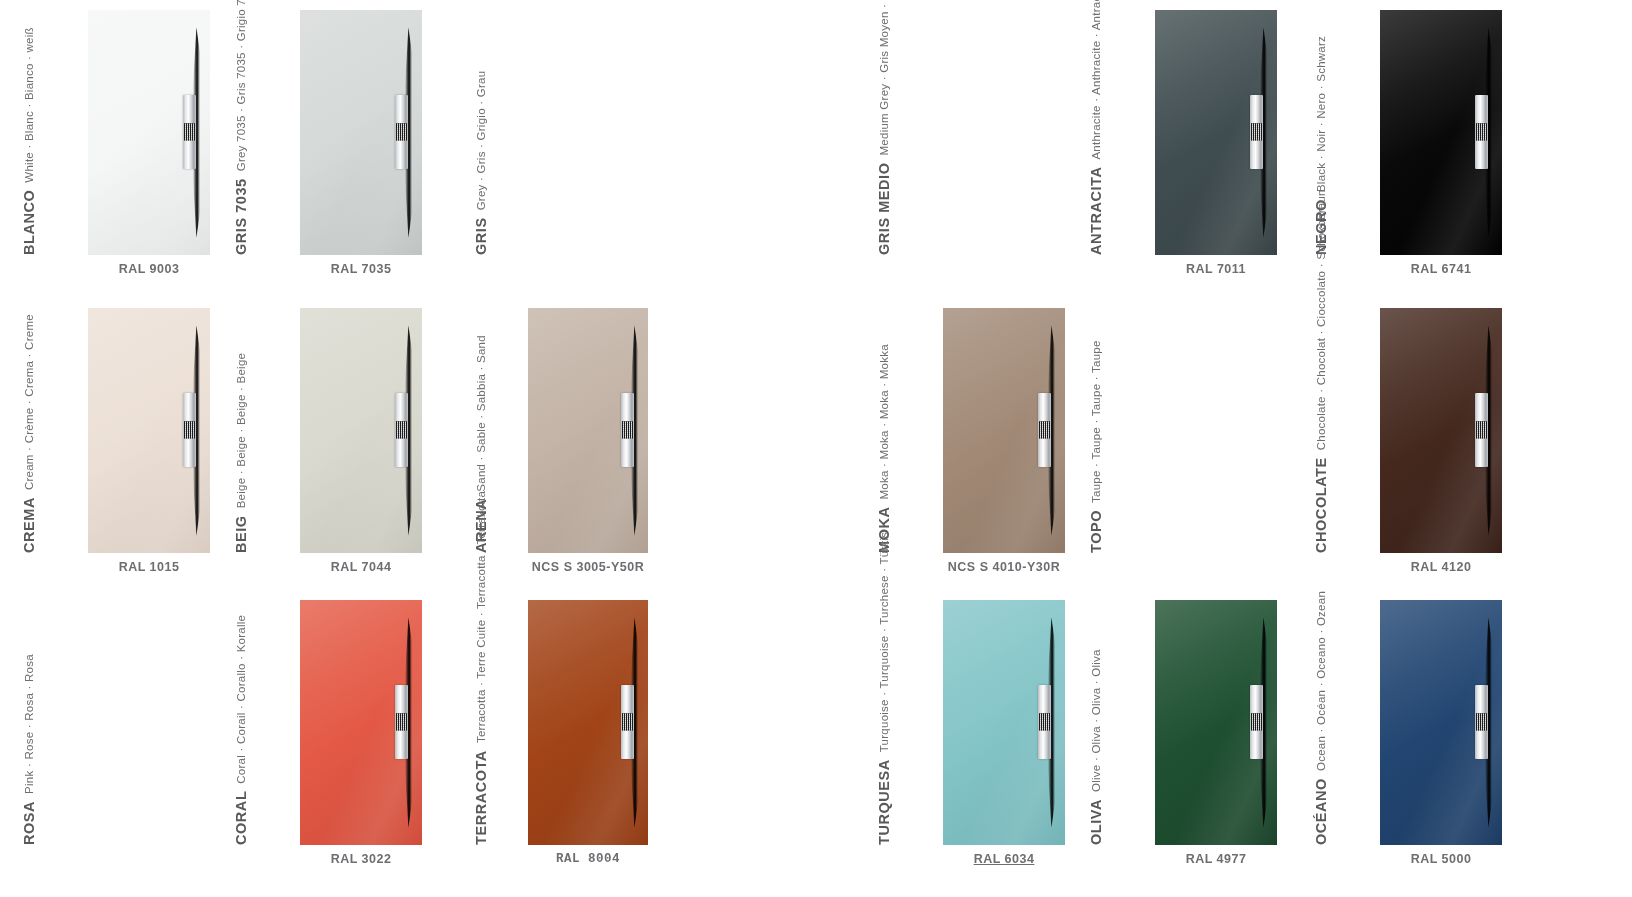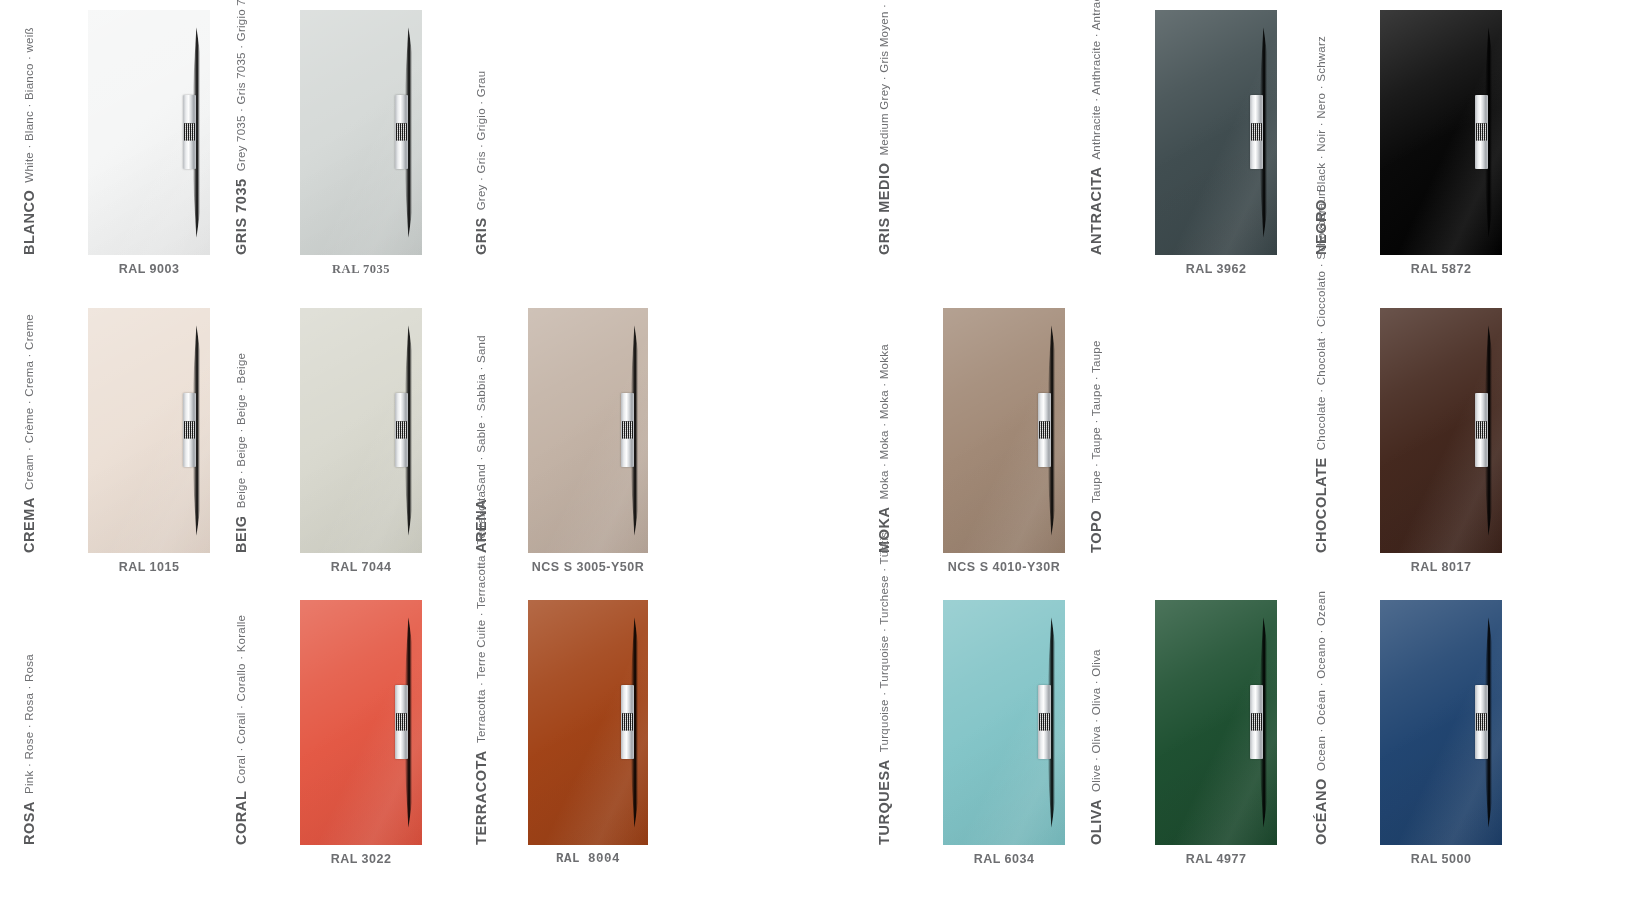--- a/index.html
+++ b/index.html
@@ -140,21 +140,21 @@
         <div class="code" style="width: 122px;">RAL 9003</div>
       </div>
     </div>
     <div class="cell" style="left: 250px; top: 10px;">
       <div class="labelcol" style="height: 245px;">
         <div class="labelrot">
           <span class="name">GRIS 7035</span>
           <span class="sub">Grey 7035 · Gris 7035 · Grigio 7035 · Grau 7035</span>
         </div>
       </div>
-      <div class="panelwrap" style="margin-left: 8px; font-family: Liberation Serif, serif;">
+      <div class="panelwrap" style="margin-left: 8px;">
         <div class="panel" style="width: 122px; height: 245px; background: linear-gradient(140deg, rgb(213, 217, 215) 0%, rgb(213, 217, 215) 45%, rgb(198, 203, 201) 100%);">
           <div class="sheen"></div>
           <div class="sheen2"></div>
           <div class="sliver" style="right: 10px;"></div>
           <div class="drain" style="right: 14px; top: 85px; height: 74px;">
             <div class="grate"></div>
           </div>
         </div>
         <div class="code" style="width: 122px;">RAL 7035</div>
       </div>
@@ -184,40 +184,40 @@
       </div>
       <div class="panelwrap" style="margin-left: 8px;">
         <div class="panel" style="width: 122px; height: 245px; background: linear-gradient(140deg, rgb(65, 78, 81) 0%, rgb(65, 78, 81) 45%, rgb(56, 68, 71) 100%);">
           <div class="sheen"></div>
           <div class="sheen2"></div>
           <div class="sliver" style="right: 10px;"></div>
           <div class="drain" style="right: 14px; top: 85px; height: 74px;">
             <div class="grate"></div>
           </div>
         </div>
-        <div class="code" style="width: 122px;">RAL 3962</div>
+        <div class="code" style="width: 122px;">RAL 7011</div>
       </div>
     </div>
     <div class="cell" style="left: 1330px; top: 10px;">
       <div class="labelcol" style="height: 245px;">
         <div class="labelrot">
           <span class="name">NEGRO</span>
           <span class="sub">Black · Noir · Nero · Schwarz</span>
         </div>
       </div>
       <div class="panelwrap" style="margin-left: 8px;">
         <div class="panel" style="width: 122px; height: 245px; background: linear-gradient(140deg, rgb(10, 10, 10) 0%, rgb(10, 10, 10) 45%, rgb(0, 0, 0) 100%);">
           <div class="sheen"></div>
           <div class="sheen2"></div>
           <div class="sliver" style="right: 10px;"></div>
           <div class="drain" style="right: 14px; top: 85px; height: 74px;">
             <div class="grate"></div>
           </div>
         </div>
-        <div class="code" style="width: 122px;">RAL 5872</div>
+        <div class="code" style="width: 122px;">RAL 6741</div>
       </div>
     </div>
     <div class="cell" style="left: 38px; top: 308px;">
       <div class="labelcol" style="height: 245px;">
         <div class="labelrot">
           <span class="name">CREMA</span>
           <span class="sub">Cream · Crème · Crema · Creme</span>
         </div>
       </div>
       <div class="panelwrap" style="margin-left: 8px;">
@@ -306,21 +306,21 @@
       </div>
       <div class="panelwrap" style="margin-left: 8px;">
         <div class="panel" style="width: 122px; height: 245px; background: linear-gradient(140deg, rgb(69, 41, 31) 0%, rgb(69, 41, 31) 45%, rgb(58, 33, 25) 100%);">
           <div class="sheen"></div>
           <div class="sheen2"></div>
           <div class="sliver" style="right: 10px;"></div>
           <div class="drain" style="right: 14px; top: 85px; height: 74px;">
             <div class="grate"></div>
           </div>
         </div>
-        <div class="code" style="width: 122px;">RAL 8017</div>
+        <div class="code" style="width: 122px;">RAL 4120</div>
       </div>
     </div>
     <div class="cell" style="left: 38px; top: 600px;">
       <div class="labelcol" style="height: 245px;">
         <div class="labelrot">
           <span class="name">ROSA</span>
           <span class="sub">Pink · Rose · Rosa · Rosa</span>
         </div>
       </div>
     </div>
@@ -371,21 +371,21 @@
       </div>
       <div class="panelwrap" style="margin-left: 8px;">
         <div class="panel" style="width: 122px; height: 245px; background: linear-gradient(140deg, rgb(132, 197, 200) 0%, rgb(132, 197, 200) 45%, rgb(118, 186, 189) 100%);">
           <div class="sheen"></div>
           <div class="sheen2"></div>
           <div class="sliver" style="right: 10px;"></div>
           <div class="drain" style="right: 14px; top: 85px; height: 74px;">
             <div class="grate"></div>
           </div>
         </div>
-        <div class="code" style="width: 122px;">RAL 6034</div>
+        <div class="code" style="width: 122px; text-decoration: underline;">RAL 6034</div>
       </div>
     </div>
     <div class="cell" style="left: 1105px; top: 600px;">
       <div class="labelcol" style="height: 245px;">
         <div class="labelrot">
           <span class="name">OLIVA</span>
           <span class="sub">Olive · Oliva · Oliva · Oliva</span>
         </div>
       </div>
       <div class="panelwrap" style="margin-left: 8px;">

